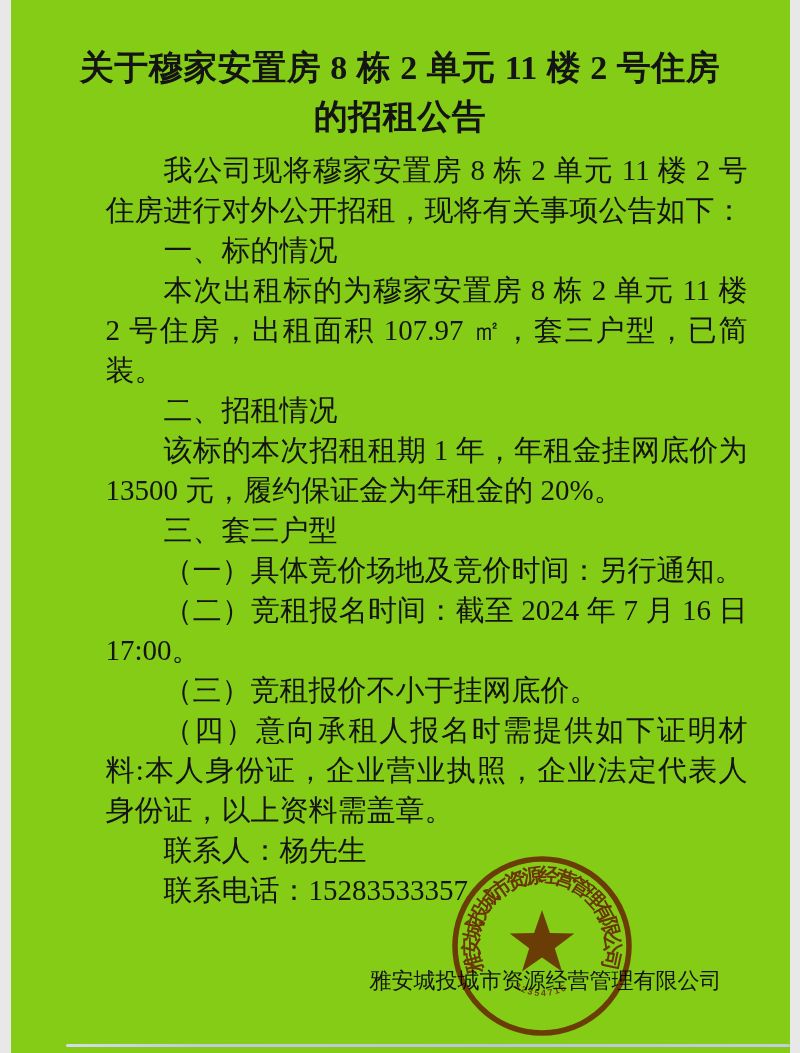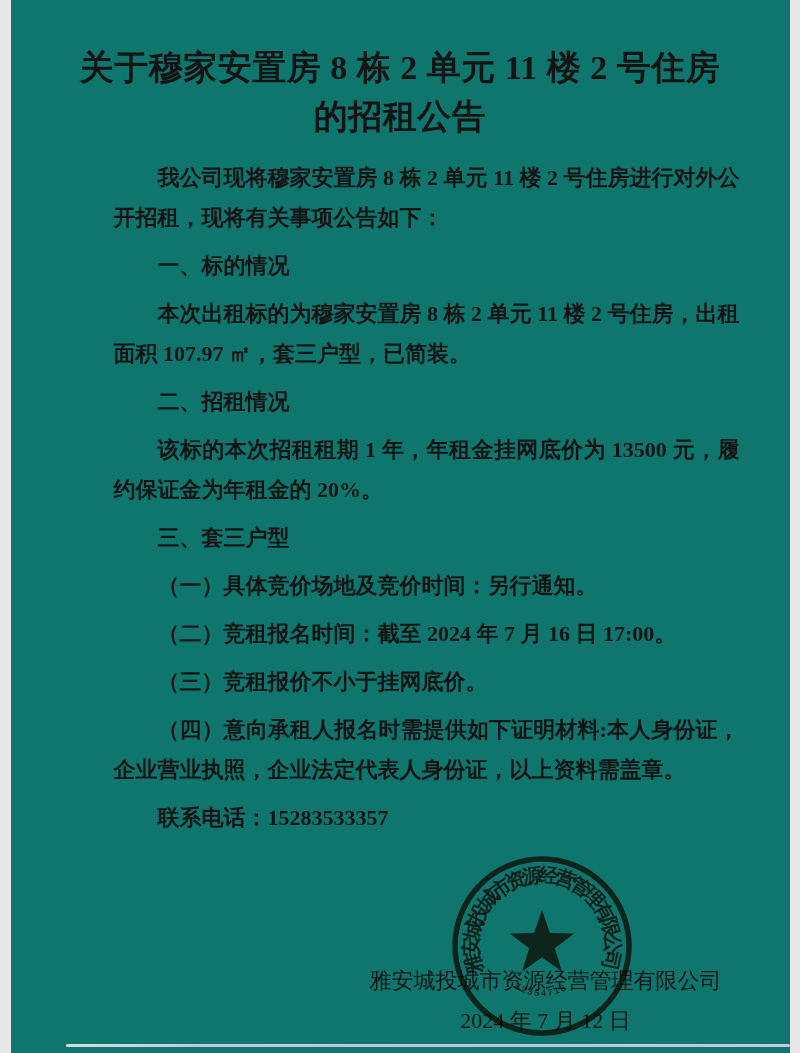--- a/index.html
+++ b/index.html
@@ -1,44 +1,43 @@
 <!DOCTYPE html>
 <html><head>
 <meta charset="utf-8">
 <style>
   html,body{margin:0;padding:0;background:#e8e8e8;}
   .page{
     position:relative;
     width:779px;height:1053px;
     margin:0 auto;
-    background:#0f766e;
+    background:#84cc16;
     overflow:hidden;
     font-family:"Liberation Serif","DejaVu Serif",serif;
     color:#141414;
   }
   .title{
     position:absolute;
     top:20px;left:40px;right:40px;
     text-align:center;
     font-weight:bold;
     font-size:34px;
     line-height:49px;
     letter-spacing:0.5px;
   }
   .doc{
     position:absolute;
     top:150px;left:95px;width:642px;
   }
   .doc p{
-    margin:8px;
-    font-size:22px;
+    margin:0;
+    font-size:29px;
     line-height:40px;
     text-indent:2em;
     text-align:justify;
-    font-weight:bold;
   }
   .signature{
     position:absolute;
     right:68px;
     top:961px;
     text-align:center;
     font-size:22px;
     line-height:40px;
     z-index:1;
   }
@@ -81,26 +80,26 @@
     <p>我公司现将穆家安置房 8 栋 2 单元 11 楼 2 号住房进行对外公开招租，现将有关事项公告如下：</p>
     <p>一、标的情况</p>
     <p>本次出租标的为穆家安置房 8 栋 2 单元 11 楼 2 号住房，出租面积 107.97 ㎡，套三户型，已简装。</p>
     <p>二、招租情况</p>
     <p>该标的本次招租租期 1 年，年租金挂网底价为 13500 元，履约保证金为年租金的 20%。</p>
     <p>三、套三户型</p>
     <p>（一）具体竞价场地及竞价时间：另行通知。</p>
     <p>（二）竞租报名时间：截至 2024 年 7 月 16 日 17:00。</p>
     <p>（三）竞租报价不小于挂网底价。</p>
     <p>（四）意向承租人报名时需提供如下证明材料:本人身份证，企业营业执照，企业法定代表人身份证，以上资料需盖章。</p>
+    <p>联系人：杨先生</p>
     <p>联系电话：15283533357</p>
   </div>
 
   <div class="signature">
     <div class="sig-company">雅安城投城市资源经营管理有限公司</div>
-    <div class="sig-date">2024 年 7 月 12 日</div>
   </div>
 
   <div class="seal">
     <svg viewBox="0 0 190 190" xmlns="http://www.w3.org/2000/svg">
       <defs>
         <path id="sealArcTop" d="M 37 122 A 64 64 0 1 1 153 122" fill="none"></path>
         <path id="sealArcBottom" d="M 66.3 136 A 50 50 0 0 0 123.7 136" fill="none"></path>
       </defs>
       <circle cx="95" cy="95" r="87" fill="none" stroke="#c63428" stroke-width="5.5" opacity="0.95"></circle>
       <polygon fill="#c63428" opacity="0.95" points="95,59 87.1,82.1 62.7,82.5 82.2,97.2 75,120.5 95,106.5 115,120.5 107.8,97.2 127.3,82.5 102.9,82.1"></polygon>

